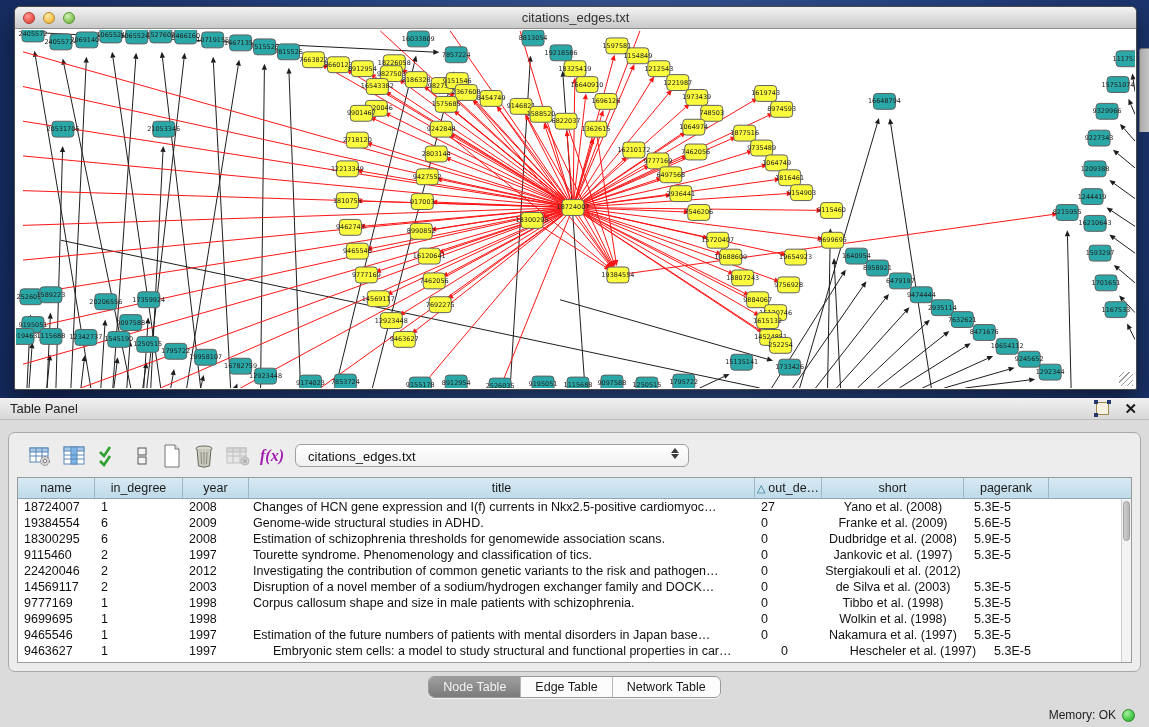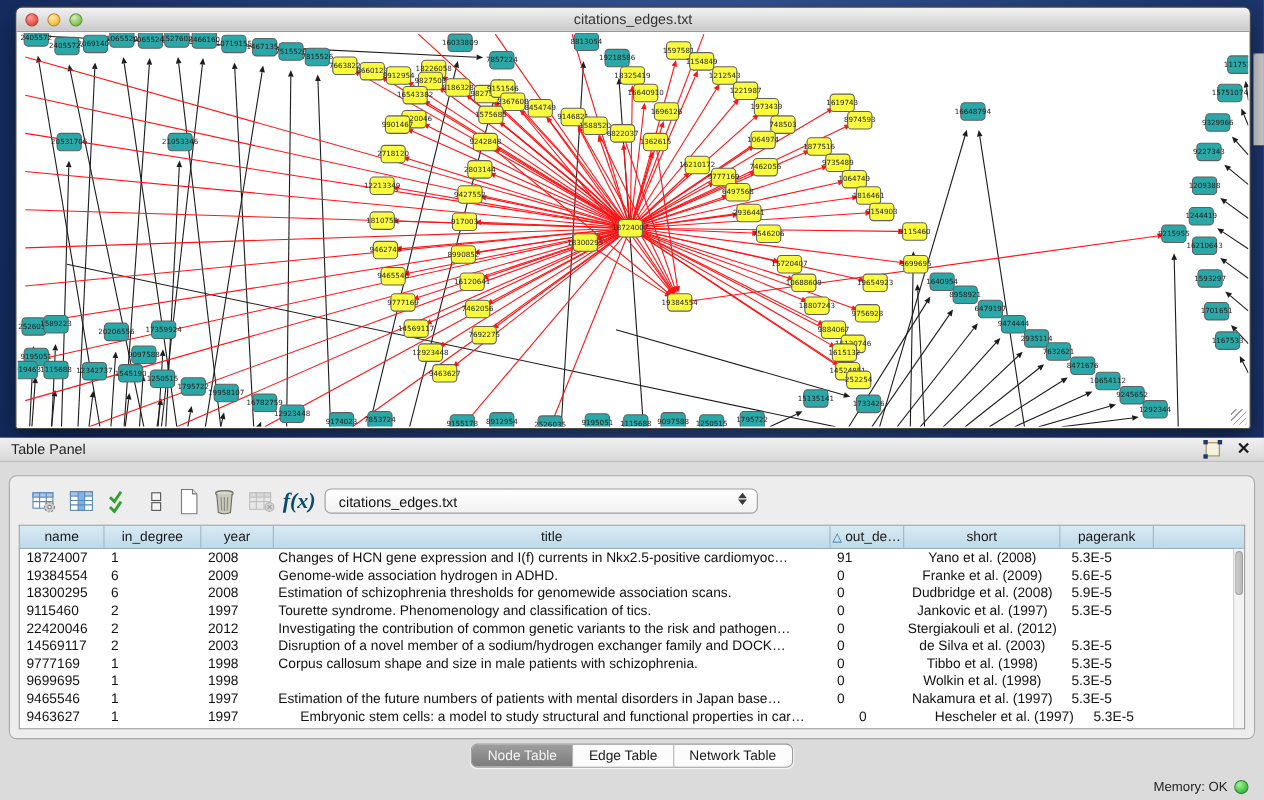--- a/index.html
+++ b/index.html
@@ -35,21 +35,21 @@
   .float-btn i { position:absolute; width:4px; height:4px; background:#23386B; }
   .float-btn i.tl { left:-3px; top:-3px; } .float-btn i.tr { right:-3px; top:-3px; } .float-btn i.bl { left:-3px; bottom:-3px; }
   .close-btn { position:absolute; right:12px; top:2px; font-size:15px; font-weight:bold; color:#1a1a1a; line-height:18px; }
 
   .panel-body { position:absolute; left:0; top:420px; width:1149px; height:307px; background:#DBDBDB; }
   .inner-box { position:absolute; left:8px; top:12px; width:1133px; height:240px;
                background:#EDEDED; border:1px solid #A9A9A9; border-radius:7px; }
 
   .toolbar { position:absolute; left:10px; top:8px; height:32px; right:10px; }
   .tool { position:absolute; top:2px; width:26px; height:26px; display:flex; align-items:center; justify-content:center; }
-  .fx { font-family:"Liberation Serif", serif; font-style:italic; font-weight:bold; font-size:20px; color:#0c4a6e; }
+  .fx { font-family:"Liberation Serif", serif; font-style:italic; font-weight:bold; font-size:16px; color:#a21caf; }
   .combobox { position:absolute; left:276px; top:3px; width:394px; height:23px;
               background:linear-gradient(#FFFFFF,#F1F1F1); border:1px solid #9F9F9F; border-radius:6px; }
   .combobox .val { position:absolute; left:12px; top:4px; font-size:13px; color:#111; }
   .combobox .arrows { position:absolute; right:9px; top:3px; display:flex; flex-direction:column; gap:1px; }
   .combobox .arrows b { width:0; height:0; border-left:4px solid transparent; border-right:4px solid transparent; }
   .combobox .arrows b.up { border-bottom:5px solid #3a3a3a; }
   .combobox .arrows b.dn { border-top:5px solid #3a3a3a; }
 
   .dtable { position:absolute; left:8px; right:8px; top:44px; bottom:8px;
             background:#fff; border:1px solid #9a9a9a; overflow:hidden; }
@@ -772,29 +772,29 @@
           <div class="th" style="width: 142px;"><span>short</span></div>
           <div class="th" style="width: 85px;"><span>pagerank</span></div>
           <div class="th fill"></div>
         </div>
       <div class="tbody">
           <div class="tr">
             <div class="td c0" style="width: 77px;">18724007</div>
             <div class="td c1" style="width: 88px;">1</div>
             <div class="td c2" style="width: 66px;">2008</div>
             <div class="td c3" style="width: 506px;">Changes of HCN gene expression and I(f) currents in Nkx2.5-positive cardiomyoc…</div>
-            <div class="td c4" style="width: 67px;">91</div>
+            <div class="td c4" style="width: 67px;">27</div>
             <div class="td c5" style="width: 142px;">Yano et al. (2008)</div>
             <div class="td c6" style="width: 85px;">5.3E-5</div>
           </div>
           <div class="tr">
             <div class="td c0" style="width: 77px;">19384554</div>
             <div class="td c1" style="width: 88px;">6</div>
             <div class="td c2" style="width: 66px;">2009</div>
-            <div class="td c3" style="width: 506px;">Genome-wide association hydrogen in ADHD.</div>
+            <div class="td c3" style="width: 506px;">Genome-wide structural studies in ADHD.</div>
             <div class="td c4" style="width: 67px;">0</div>
             <div class="td c5" style="width: 142px;">Franke et al. (2009)</div>
             <div class="td c6" style="width: 85px;">5.6E-5</div>
           </div>
           <div class="tr">
             <div class="td c0" style="width: 77px;">18300295</div>
             <div class="td c1" style="width: 88px;">6</div>
             <div class="td c2" style="width: 66px;">2008</div>
             <div class="td c3" style="width: 506px;">Estimation of schizophrenia thresholds for genomewide association scans.</div>
             <div class="td c4" style="width: 67px;">0</div>

